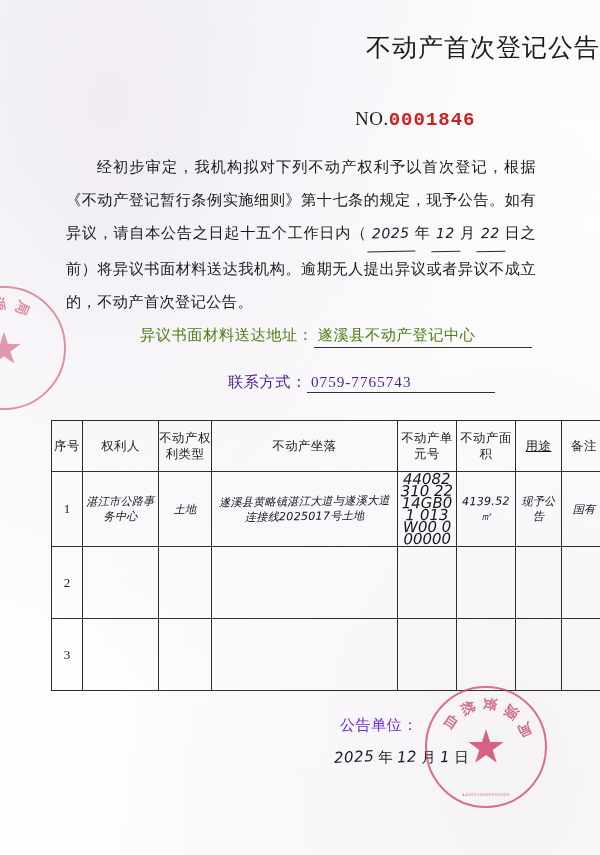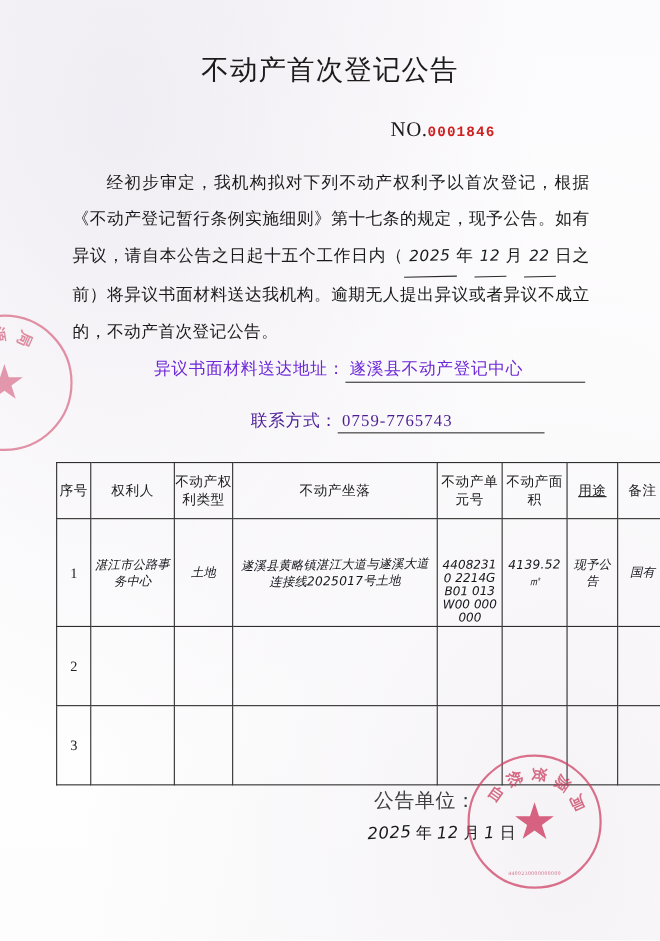--- a/index.html
+++ b/index.html
@@ -25,42 +25,42 @@
     background:
       radial-gradient(ellipse at 18% 12%, rgba(238,234,241,0.85) 0%, rgba(255,255,255,0) 55%),
       radial-gradient(ellipse at 85% 90%, rgba(243,240,244,0.8) 0%, rgba(255,255,255,0) 60%),
       linear-gradient(180deg, #fbfafc 0%, #ffffff 40%, #fdfdfd 100%);
     pointer-events: none;
   }
 
   .doc-title {
     position: absolute;
     left: 0;
-    top: 47px;
+    top: 31px;
     width: 600px;
-    text-align: center;
+    text-align: right;
     font-family: Liberation Sans, sans-serif;
     font-size: 25px;
     letter-spacing: 1px;
     color: #1b1b1b;
   }
 
   .no-line {
     position: absolute;
     left: 355px;
     top: 108px;
     font-family: "Liberation Serif", serif;
     font-size: 19px;
     color: #1d1d1d;
     letter-spacing: 0.5px;
   }
   .no-line .no-digits {
     color: #cf2020;
     font-family: "Liberation Mono", "DejaVu Sans Mono", monospace;
-    font-size: 13px;
+    font-size: 19px;
     letter-spacing: 1px;
     font-weight: bold;
     text-align: right;
   }
 
   .body-text {
     position: absolute;
     left: 66px;
     top: 150px;
     width: 470px;
@@ -85,21 +85,21 @@
     padding: 0 5px 1px 5px;
     display: inline-block;
     transform: rotate(-1.2deg);
   }
 
   .addr-line {
     position: absolute;
     left: 140px;
     top: 325px;
     font-size: 15.2px;
-    color: #6d28d9;
+    color: #4d7c0f;
     letter-spacing: 0.6px;
   }
   .contact-line {
     position: absolute;
     left: 228px;
     top: 372px;
     font-size: 15.2px;
     color: #4c1d95;
     letter-spacing: 0.6px;
   }
@@ -161,35 +161,34 @@
     font-style: italic;
     font-size: 11.2px;
     line-height: 15px;
     color: #15151c;
     letter-spacing: 0.2px;
     display: block;
     padding: 1px 2px;
     transform: rotate(-0.8deg);
   }
   .cell-hw.tiny {
-    font-size: 11px;
+    font-size: 15px;
     line-height: 12px;
     letter-spacing: 0;
     word-break: break-all;
     transform: rotate(-0.5deg);
-    margin-top: 35px;
   }
 
   
   .pub-unit {
     position: absolute;
     left: 340px;
     top: 716px;
-    font-size: 18px;
-    color: #404040;
+    font-size: 15px;
+    color: #6d28d9;
     letter-spacing: 0.6px;
   }
   .pub-date {
     position: absolute;
     left: 330px;
     top: 748px;
     font-size: 14.5px;
     color: #1a1a1a;
     letter-spacing: 0.5px;
   }

